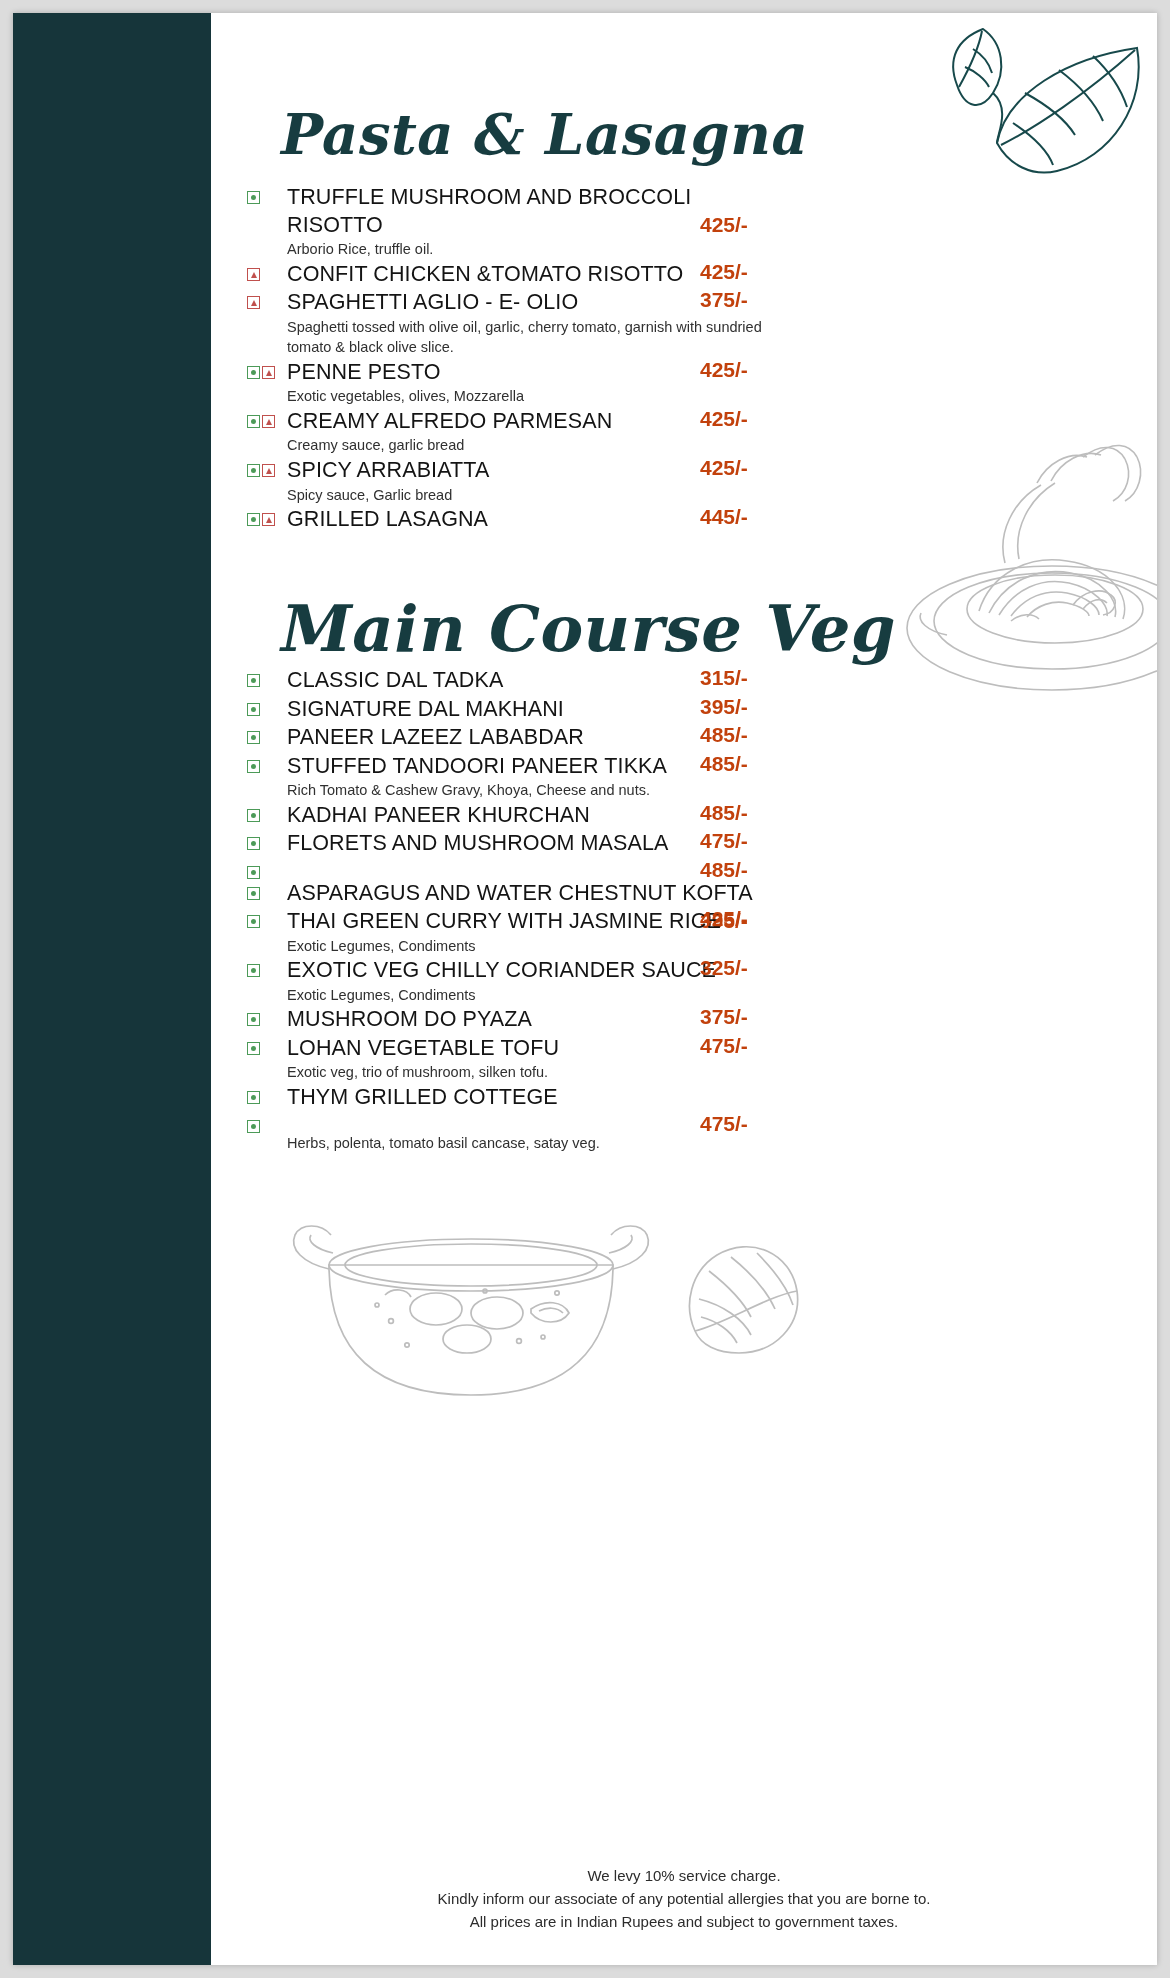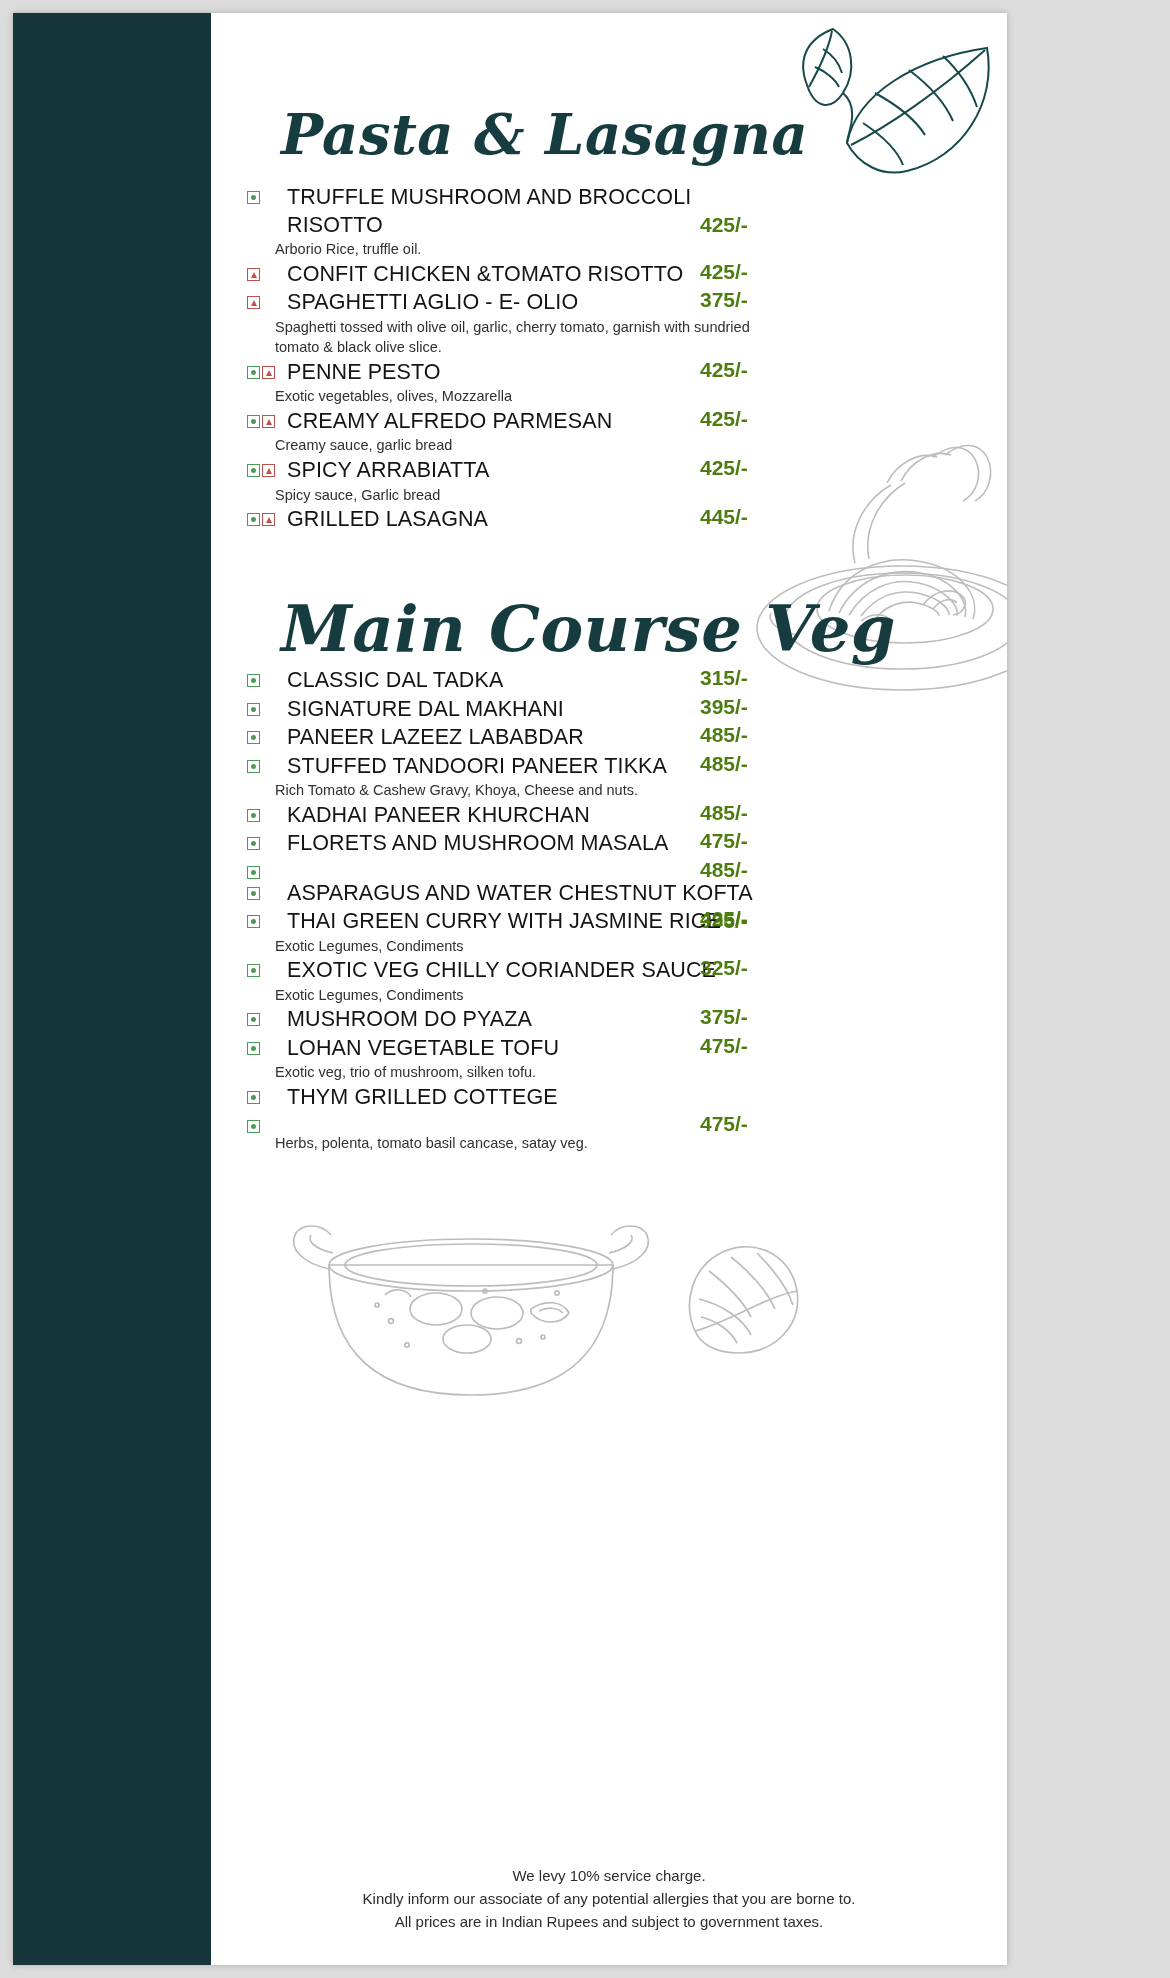--- a/index.html
+++ b/index.html
@@ -11,21 +11,21 @@
     width: 1170px;
     height: 1978px;
     font-family: "Liberation Sans", sans-serif;
     overflow: hidden;
   }
 
   .page {
     position: absolute;
     left: 13px;
     top: 13px;
-    width: 994px;
+    width: 1144px;
     height: 1952px;
     background: #ffffff;
     box-shadow: 0 0 6px rgba(0,0,0,0.22);
     overflow: hidden;
   }
 
   .sidebar {
     position: absolute;
     left: 0;
     top: 0;
@@ -132,33 +132,33 @@
     line-height: 1.28;
     padding-top: 1px;
     max-width: 470px;
   }
   .price {
     flex: 0 0 auto;
     width: 80px;
     text-align: left;
     font-size: 21px;
     font-weight: bold;
-    color: #4d7c0f;
+    color: #c2410c;
     padding-top: 2px;
   }
   .price-wrap {
     position: absolute;
     left: 453px;
     top: 0;
     width: 250px;
   }
   .price-wrap.low { top: 30px; }
 
   .desc {
-    margin: 0 0 0 28px;
+    margin: 0 0 0 40px;
     font-size: 14.5px;
     color: #303030;
     line-height: 1.42;
     max-width: 480px;
   }
 
   
   .footer {
     position: absolute;
     left: 0;

